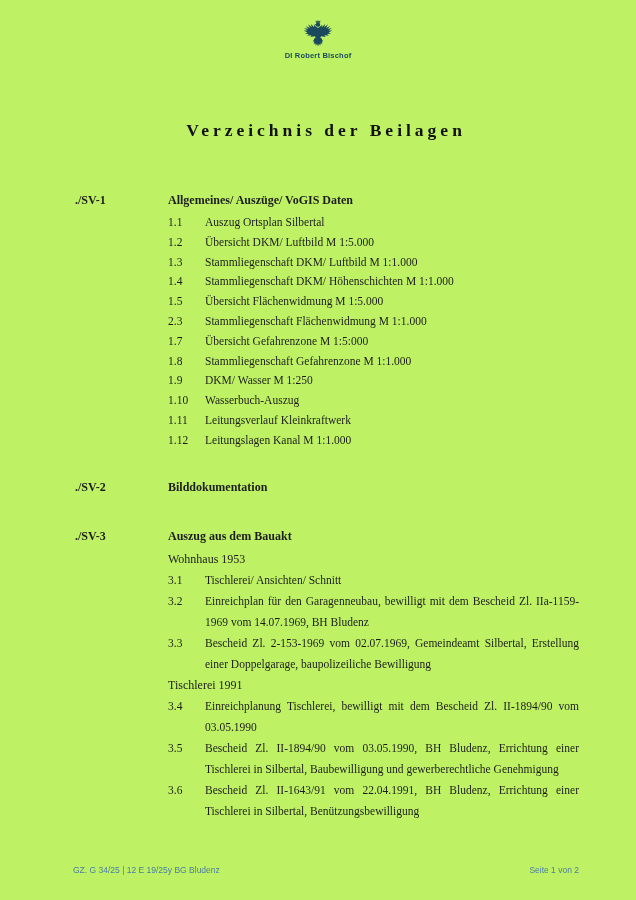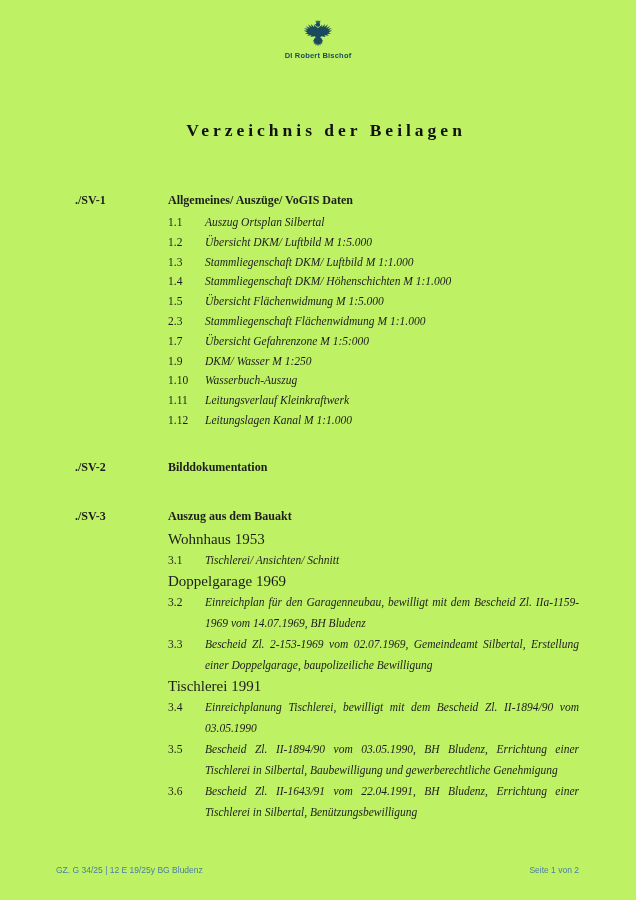--- a/index.html
+++ b/index.html
@@ -47,26 +47,26 @@
   .section-heading{
     font-weight:bold;
     font-size:12px;
     line-height:22px;
     margin-bottom:2px;
   }
   .rows{font-size:11.5px;}
   .item{display:grid;grid-template-columns:37px 1fr;line-height:19.8px;}
   .section[data-sec="2"] .item{line-height:21px;}
   .item-num{white-space:nowrap;}
-  .item-text{text-align:justify;font-style:italic;}
-  .subhead{line-height:21px;font-size:15px;}
+  .item-text{text-align:justify;}
+  .subhead{line-height:21px;font-size:12px;}
   
   .footer{
     position:absolute;
-    left:56px;right:57px;bottom:25px;
+    left:73px;right:57px;bottom:25px;
     display:flex;justify-content:space-between;
     font-family:"Liberation Sans","DejaVu Sans",sans-serif;
     font-size:8.5px;
     color:var(--footer-color,#4b7ea3);
   }
 </style>
 </head>
 <body>
 
 <div class="page">
@@ -121,20 +121,24 @@
               <span class="item-num">1.5</span>
               <span class="item-text">Übersicht Flächenwidmung M 1:5.000</span>
             </div>
             <div class="item">
               <span class="item-num">2.3</span>
               <span class="item-text">Stammliegenschaft Flächenwidmung M 1:1.000</span>
             </div>
             <div class="item">
               <span class="item-num">1.7</span>
               <span class="item-text">Übersicht Gefahrenzone M 1:5:000</span>
+            </div>
+            <div class="item">
+              <span class="item-num">1.8</span>
+              <span class="item-text">Stammliegenschaft Gefahrenzone M 1:1.000</span>
             </div>
             <div class="item">
               <span class="item-num">1.9</span>
               <span class="item-text">DKM/ Wasser M 1:250</span>
             </div>
             <div class="item">
               <span class="item-num">1.10</span>
               <span class="item-text">Wasserbuch-Auszug</span>
             </div>
             <div class="item">
@@ -157,21 +161,20 @@
       <div class="section" data-sec="2">
         <div class="section-label">./SV-3</div>
         <div class="section-body">
           <div class="section-heading">Auszug aus dem Bauakt</div>
           <div class="rows">
             <div class="subhead">Wohnhaus 1953</div>
             <div class="item">
               <span class="item-num">3.1</span>
               <span class="item-text">Tischlerei/ Ansichten/ Schnitt</span>
             </div>
-            <div class="subhead">Doppelgarage 1969</div>
             <div class="item">
               <span class="item-num">3.2</span>
               <span class="item-text">Einreichplan für den Garagenneubau, bewilligt mit dem Bescheid Zl. IIa-1159-1969 vom 14.07.1969, BH Bludenz</span>
             </div>
             <div class="item">
               <span class="item-num">3.3</span>
               <span class="item-text">Bescheid Zl. 2-153-1969 vom 02.07.1969, Gemeindeamt Silbertal, Erstellung einer Doppelgarage, baupolizeiliche Bewilligung</span>
             </div>
             <div class="subhead">Tischlerei 1991</div>
             <div class="item">

